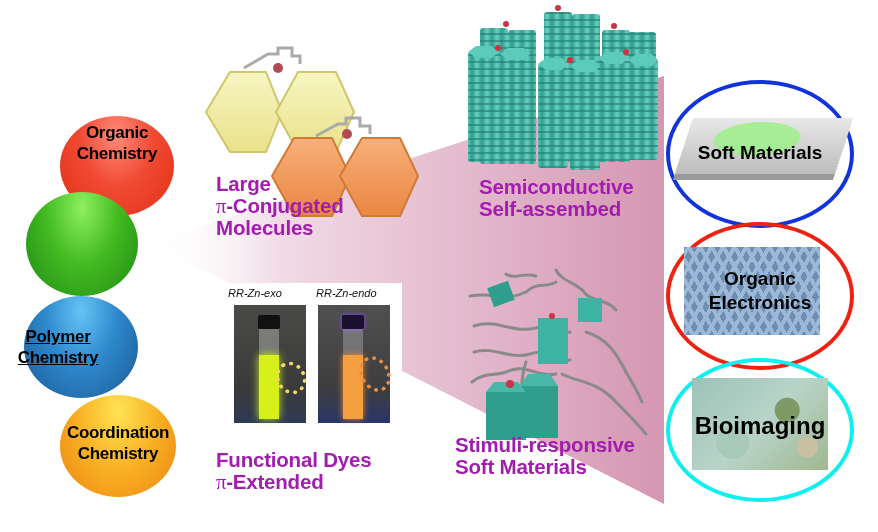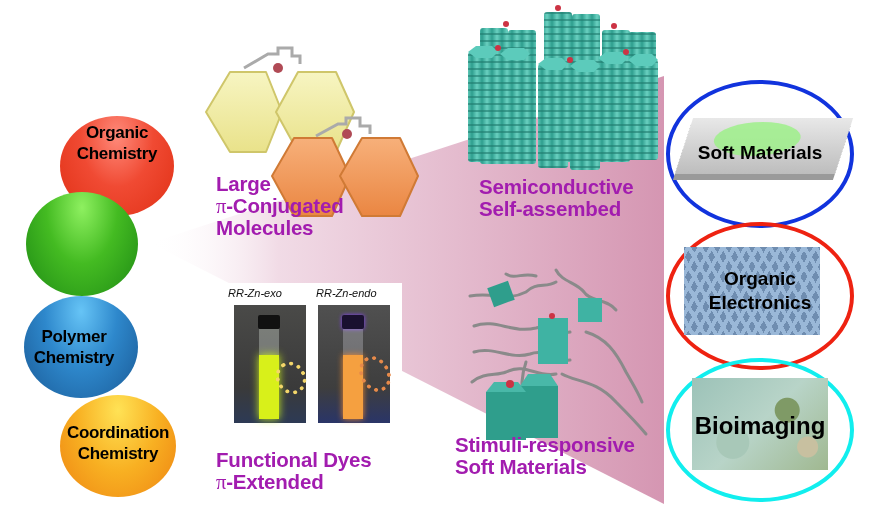--- a/index.html
+++ b/index.html
@@ -32,21 +32,21 @@
 
   <div class="ball" style="left:60px;top:116px;width:114px;height:100px;background:radial-gradient(ellipse at 50% 20%, #ff8a7a 0%, #f04a33 45%, #e03015 100%);"></div>
   <div class="ball-label" style="left:60px;top:122px;width:114px;">
     <div>Organic</div>
     <div>Chemistry</div>
   </div>
 
   <div class="ball" style="left:26px;top:192px;width:112px;height:104px;background:radial-gradient(ellipse at 50% 15%, #8ef060 0%, #44bb22 45%, #1e8a14 100%);"></div>
 
   <div class="ball" style="left:24px;top:296px;width:114px;height:102px;background:radial-gradient(ellipse at 50% 15%, #66c4f6 0%, #2e88cc 45%, #1a5a96 100%);"></div>
-  <div class="ball-label" style="left:24px;top:326px;width:100px;">
+  <div class="ball-label" style="left:8px;top:326px;width:100px;text-decoration:underline;">
     <div>Polymer</div>
     <div>Chemistry</div>
   </div>
 
   <div class="ball" style="left:60px;top:395px;width:116px;height:102px;background:radial-gradient(ellipse at 50% 15%, #ffe255 0%, #f8b022 50%, #ee8412 100%);"></div>
   <div class="ball-label" style="left:46px;top:422px;width:144px;">
     <div>Coordination</div>
     <div>Chemistry</div>
   </div>
 

